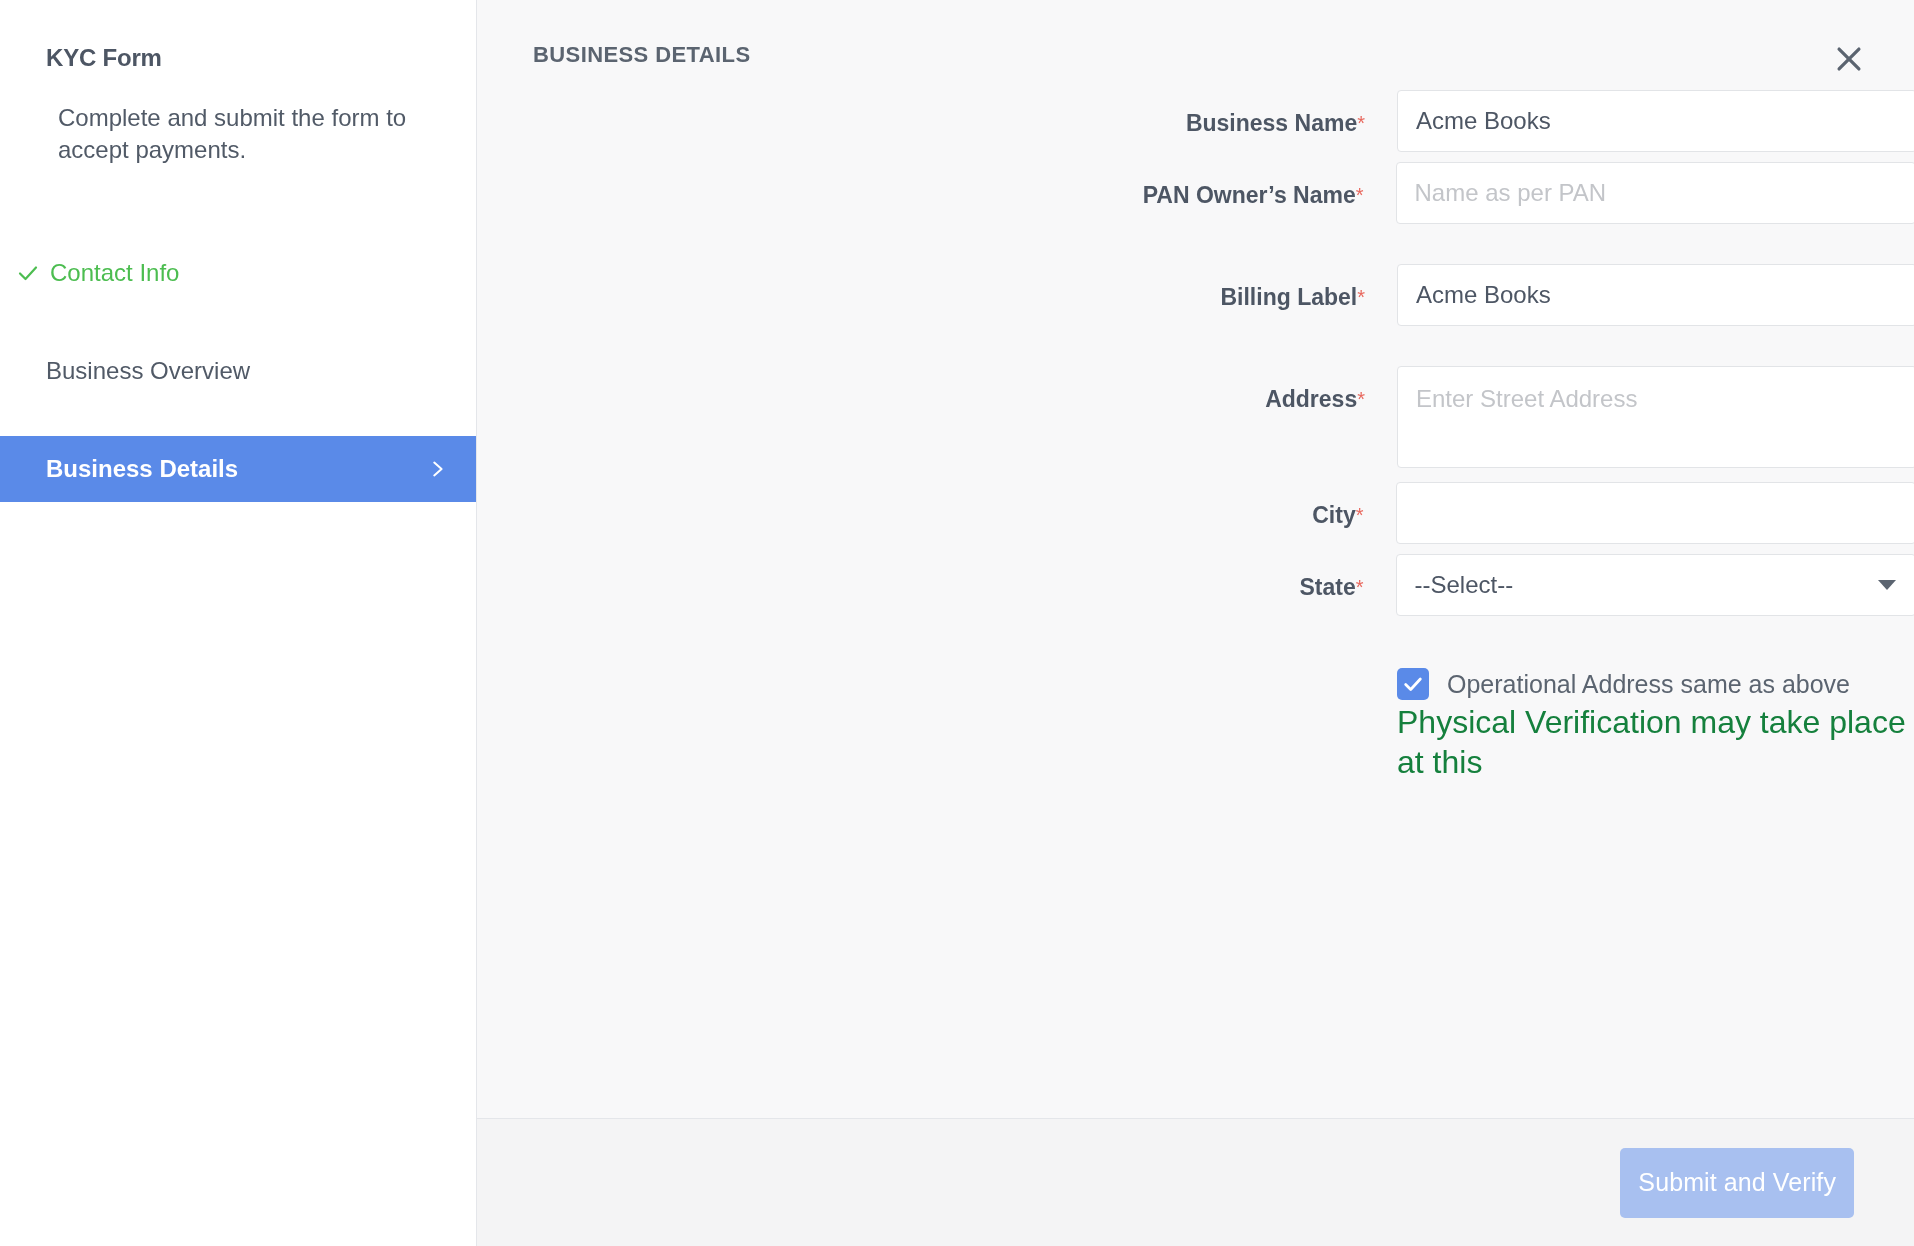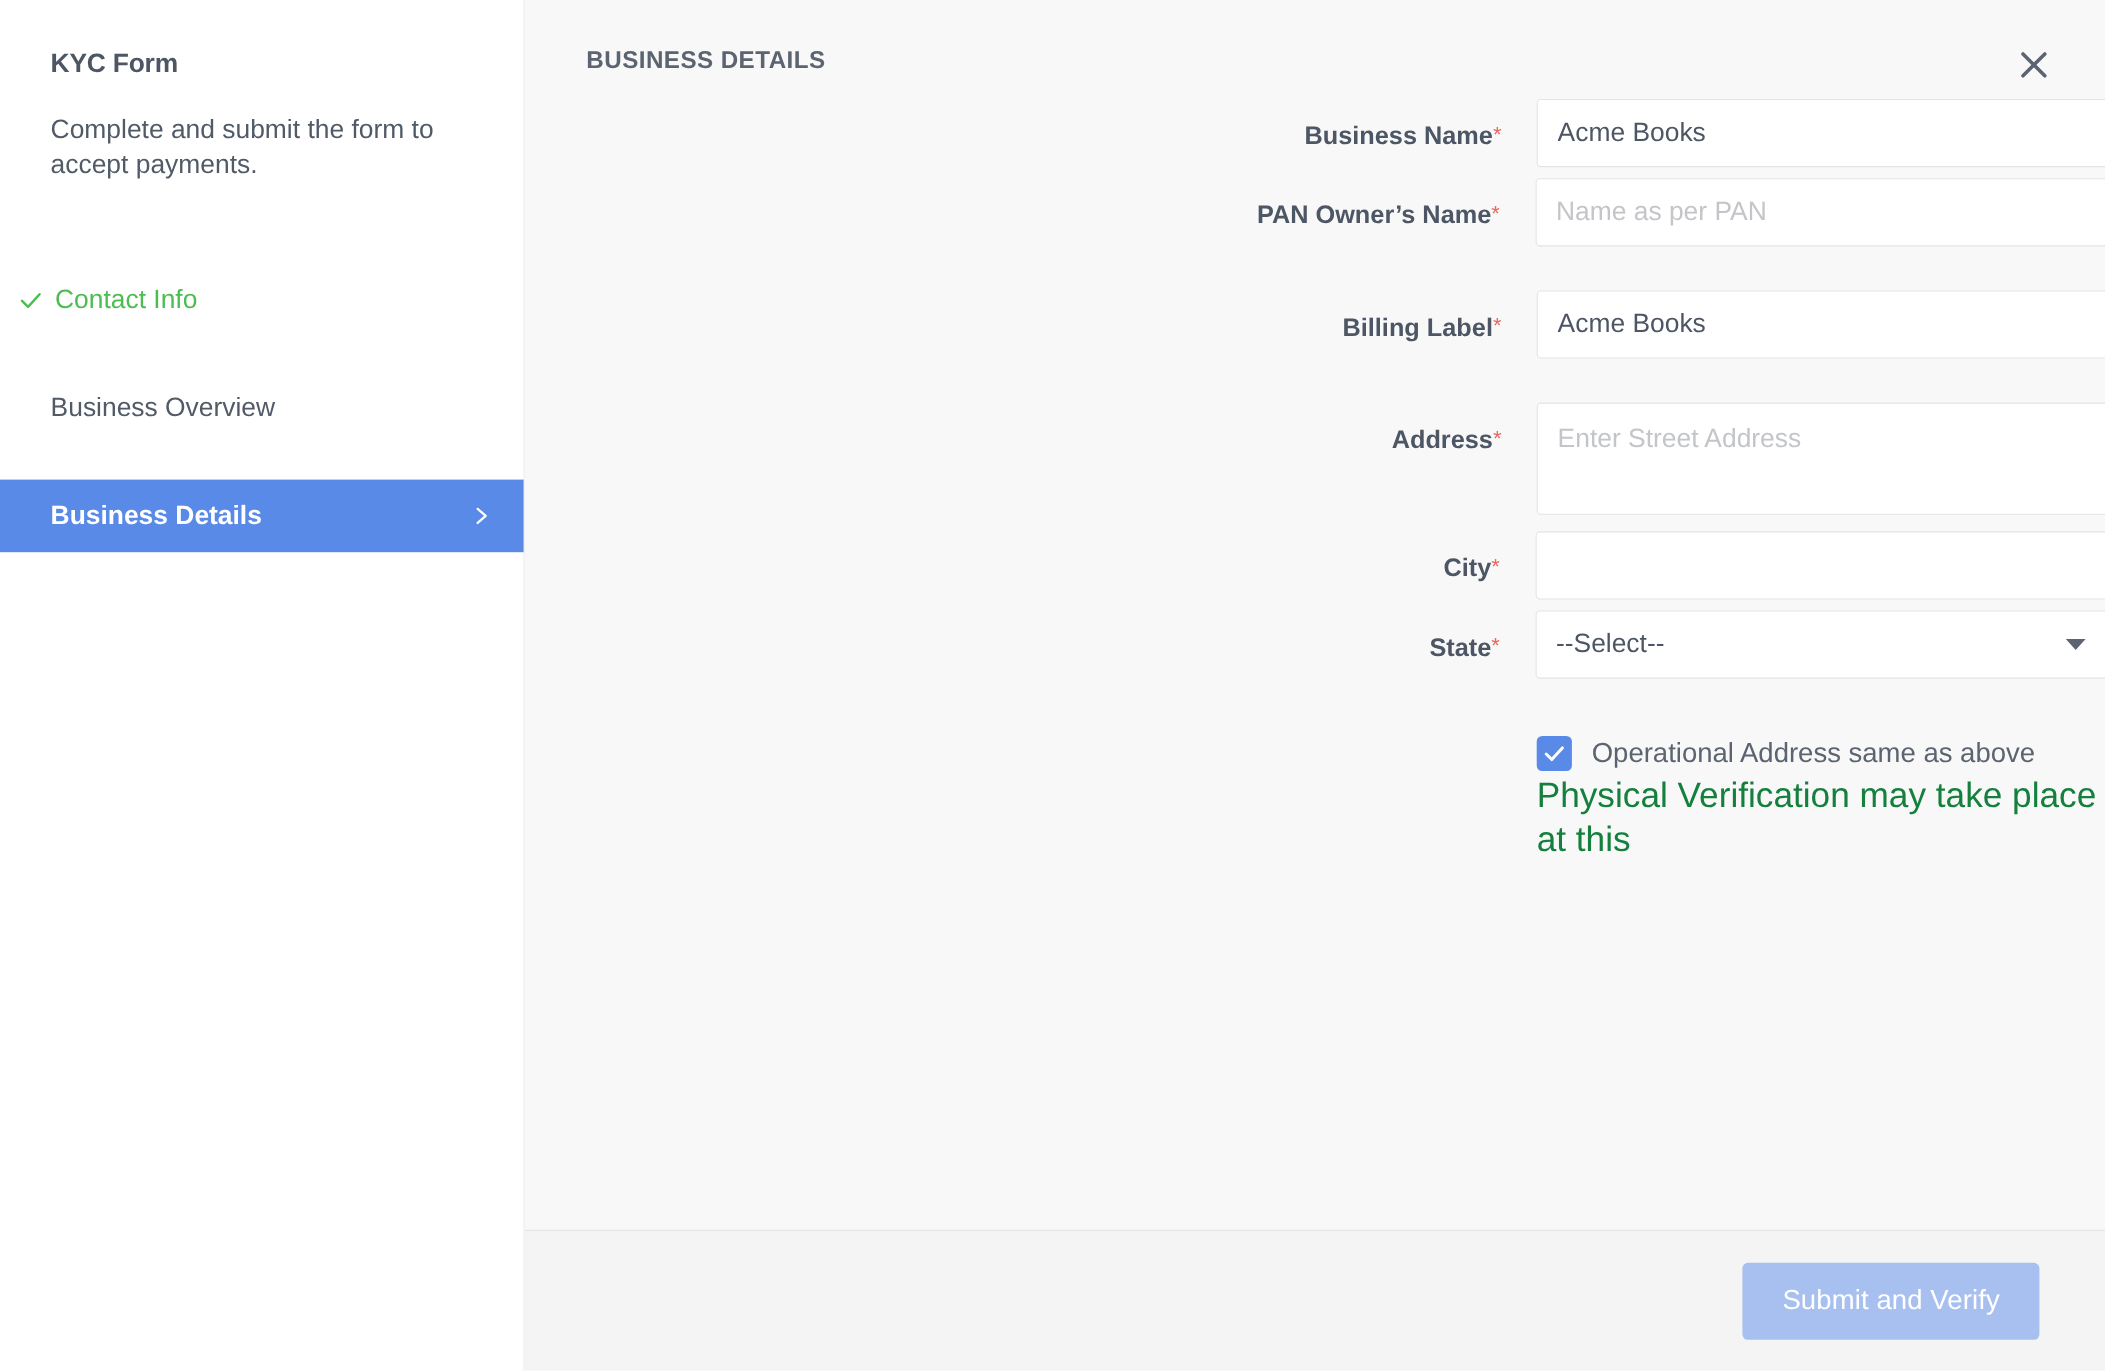--- a/index.html
+++ b/index.html
@@ -40,21 +40,21 @@
     padding: 0 46px;
     margin: 0 0 30px 0;
     letter-spacing: -0.2px;
   }
   .sidebar-desc {
     font-size: 24px;
     color: #515a67;
     padding: 0 46px;
     line-height: 1.34;
     max-width: 400px;
-    margin: 0;
+    margin: 12px;
     font-weight: 400;
   }
   .nav {
     margin-top: 74px;
   }
   .nav-item {
     height: 66px;
     display: flex;
     align-items: center;
     padding: 0 28px 0 46px;
@@ -271,21 +271,21 @@
     padding-right: 60px;
     box-sizing: border-box;
   }
   .submit-btn {
     background: #a8c0f0;
     color: #ffffff;
     border: none;
     border-radius: 5px;
     font-size: 25px;
     font-family: "Liberation Sans", sans-serif;
-    padding: 0 36px;
+    padding: 0 18px;
     height: 70px;
     cursor: pointer;
     letter-spacing: 0.1px;
   }
 </style>
 </head>
 <body>
 
 <div class="app">
 

